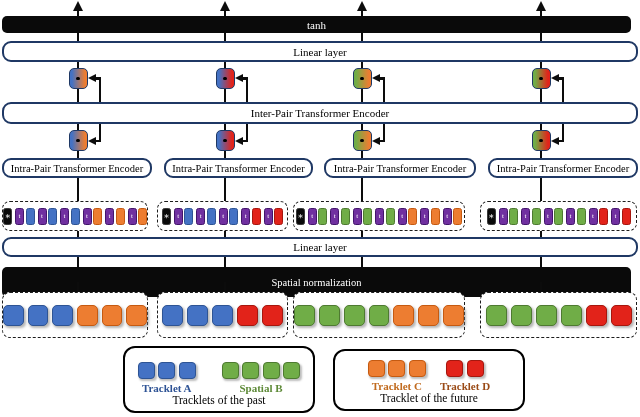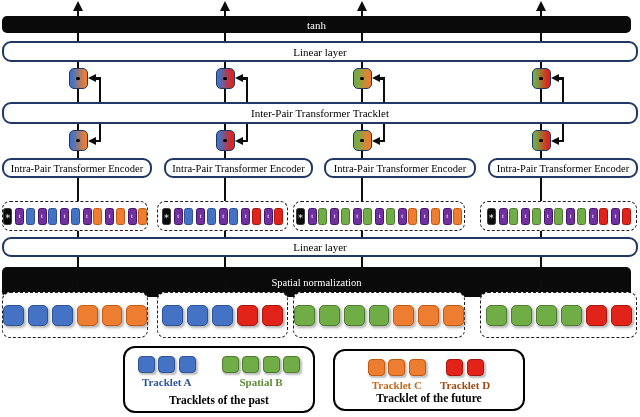--- a/index.html
+++ b/index.html
@@ -19,39 +19,39 @@
   .gtoken::after{content:"";position:absolute;left:50%;top:50%;width:3.5px;height:3.5px;
                  margin:-1.75px 0 0 -1.75px;background:#000;border-radius:50%;}
   .dash-group{position:absolute;border:1.6px dashed #1c1c1c;border-radius:8px;background:#fff;
               box-sizing:border-box;display:flex;align-items:center;justify-content:center;}
   .pair{display:flex;gap:1.5px;}
   .tok{width:9px;height:17px;border-radius:2.5px;box-sizing:border-box;display:flex;align-items:center;
        justify-content:center;color:#fff;font-size:7px;line-height:1;border:1px solid transparent;}
   .sq{width:21px;height:21px;border-radius:5px;box-sizing:border-box;border:1.3px solid transparent;
       box-shadow:1.5px 2px 2.5px rgba(110,110,110,.5);}
   .legend-box{position:absolute;background:#fff;border:2.5px solid #000;border-radius:12px;box-sizing:border-box;
-              display:flex;flex-direction:column;justify-content:space-between;padding:8px 6px 5px;}
+              display:flex;flex-direction:column;justify-content:flex-end;padding:8px 6px 5px;}
   .legend-entries{display:flex;justify-content:center;align-items:flex-start;}
   .legend-entry{display:flex;flex-direction:column;align-items:center;gap:3px;}
   .legend-squares{display:flex;gap:3.5px;}
   .lsq{width:17px;height:17px;border-radius:4px;box-sizing:border-box;border:1.2px solid transparent;
        box-shadow:1.5px 2px 2px rgba(110,110,110,.45);}
   .legend-label{font-weight:bold;font-size:11px;line-height:1.1;}
-  .legend-title{font-weight:bold;font-size:11.5px;text-align:center;}
+  .legend-title{font-weight:normal;font-size:11.5px;text-align:center;}
 </style>
 </head>
 <body>
 
 <div class="canvas" id="canvas">
 
   <div class="bar" style="top:16px;height:17px;">tanh</div>
 
   <div class="box" style="top:41px;height:21px;left:2px;right:2px;">Linear layer</div>
 
-  <div class="box" style="top:102px;height:22px;left:2px;right:2px;">Inter-Pair Transformer Tracklet</div>
+  <div class="box" style="top:102px;height:22px;left:2px;right:2px;">Inter-Pair Transformer Encoder</div>
 
   <div class="box" style="top:158px;height:20px;left:2px;width:150px;font-size:10.5px;">Intra-Pair Transformer Encoder</div>
   <div class="box" style="top:158px;height:20px;left:164px;width:149px;font-size:10.5px;">Intra-Pair Transformer Encoder</div>
   <div class="box" style="top:158px;height:20px;left:324px;width:152px;font-size:10.5px;">Intra-Pair Transformer Encoder</div>
   <div class="box" style="top:158px;height:20px;left:488px;width:150px;font-size:10.5px;">Intra-Pair Transformer Encoder</div>
 
   <div class="box" style="top:237px;height:20px;left:2px;right:2px;">Linear layer</div>
 
   <div class="bar" style="top:267px;height:30px;font-size:10.5px;">Spatial normalization</div>
 

